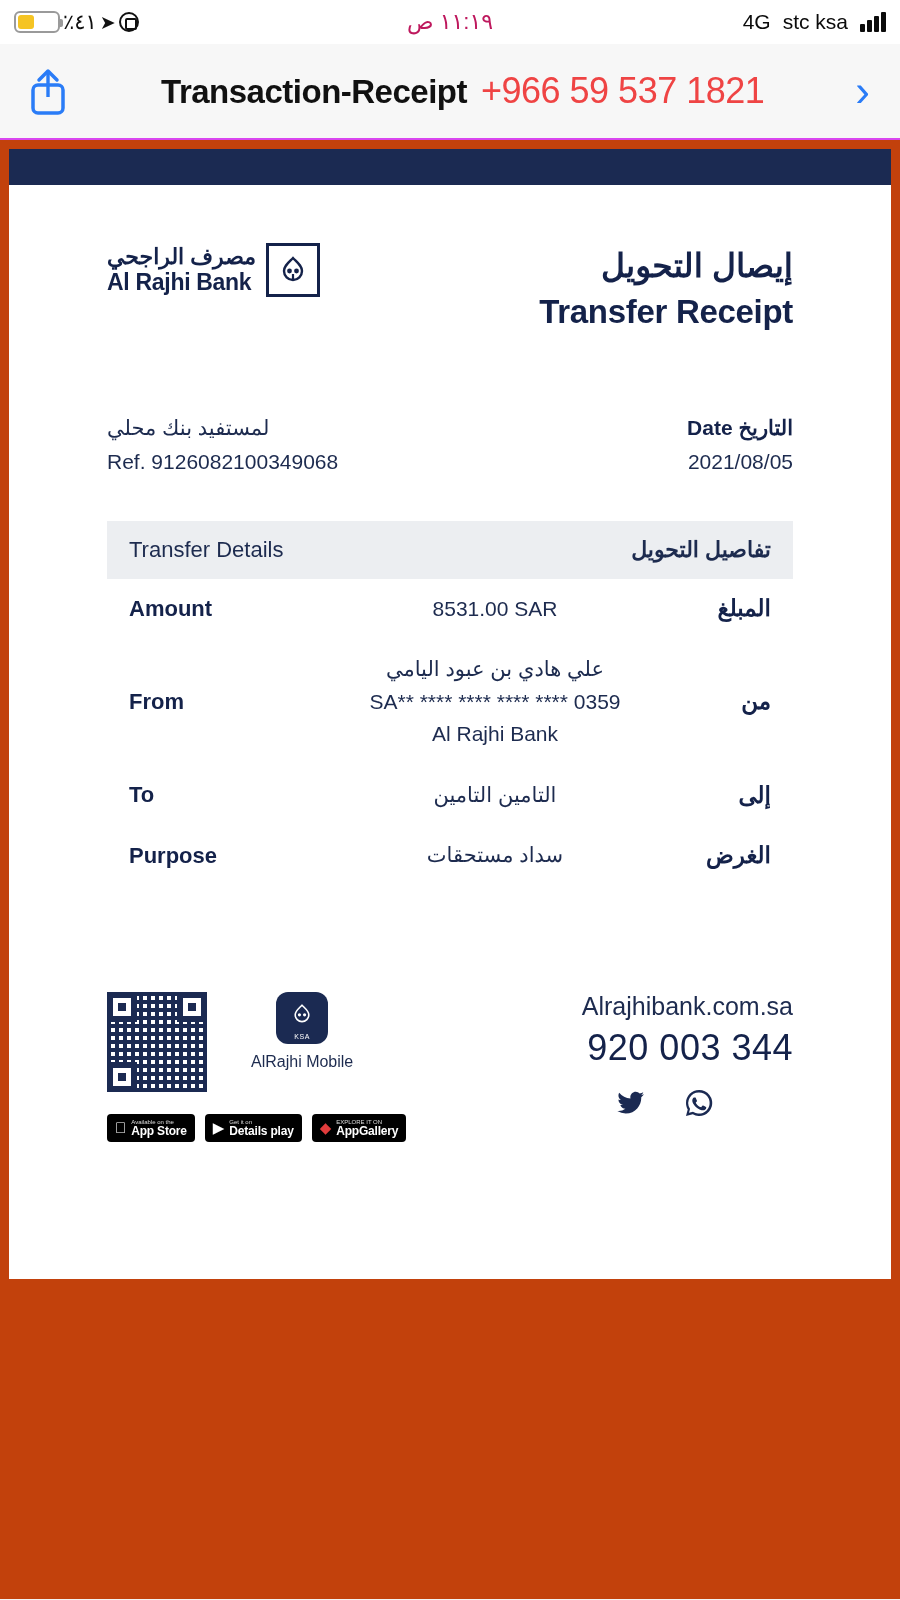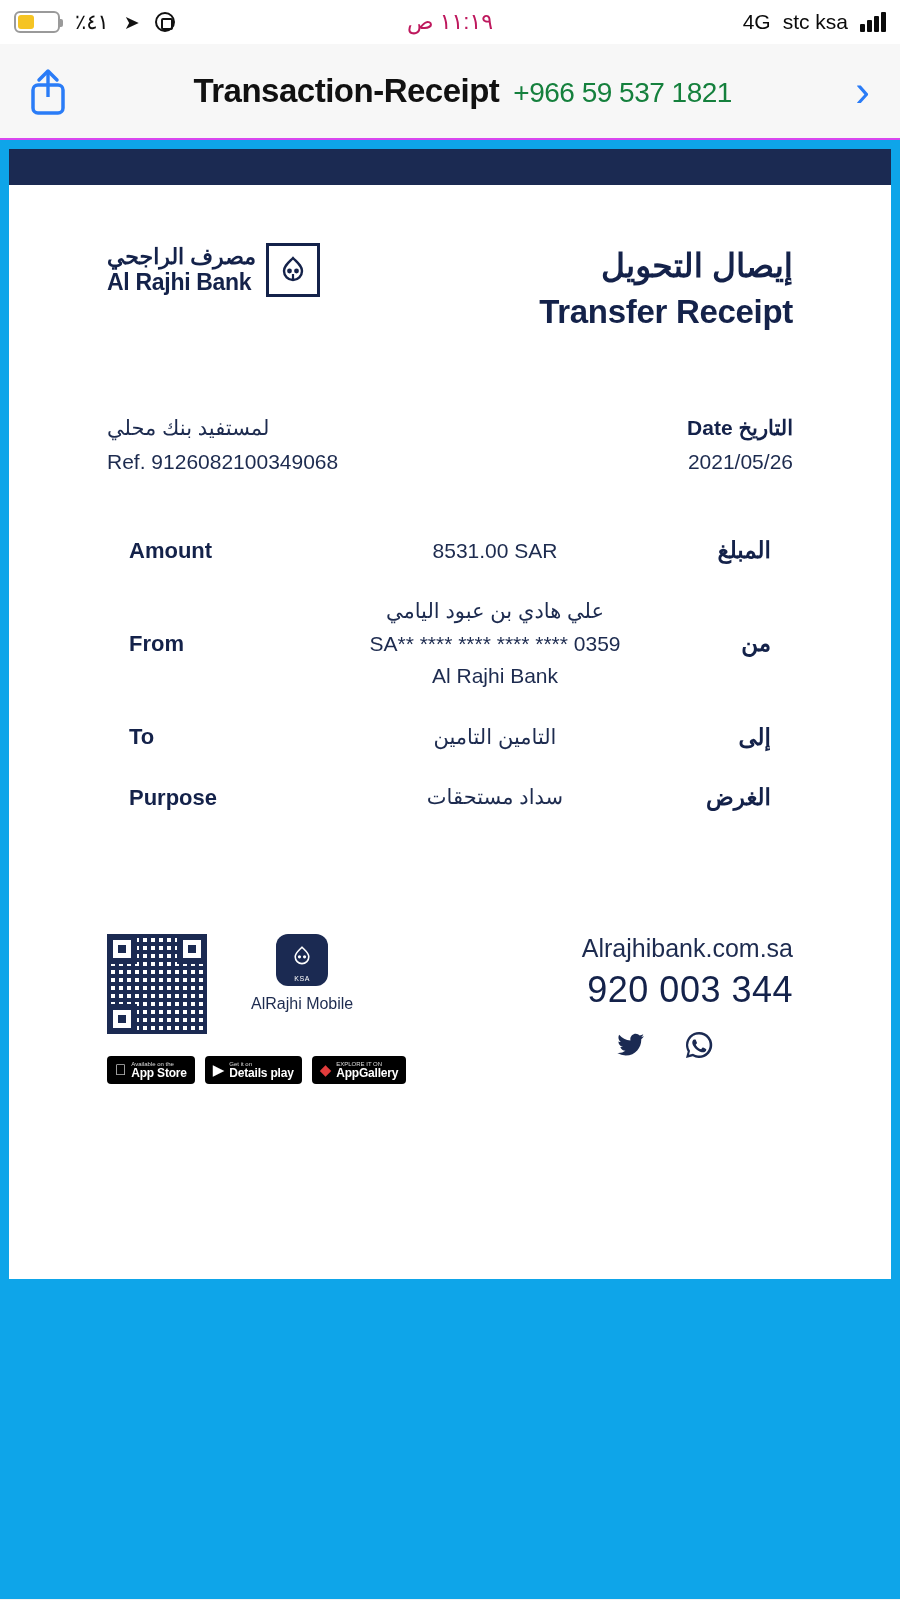--- a/index.html
+++ b/index.html
@@ -17,21 +17,21 @@
     height: 44px;
     background: #ffffff;
     display: flex;
     align-items: center;
     padding: 0 14px;
     position: relative;
   }
   .status-left {
     display: flex;
     align-items: center;
-    gap: 15px;
+    gap: 3px;
   }
   .battery {
     width: 46px; height: 22px;
     border: 2px solid #9a9a9a;
     border-radius: 6px;
     position: relative;
     display: flex;
     align-items: center;
     padding: 2px;
   }
@@ -128,36 +128,36 @@
     overflow: hidden;
     white-space: nowrap;
   }
   .nav-title {
     font-size: 33px;
     font-weight: bold;
     color: #111;
     letter-spacing: -0.5px;
   }
   .nav-phone {
-    font-size: 28px;
-    color: #15803d;
+    font-size: 36px;
+    color: #ef4444;
     letter-spacing: -0.5px;
   }
   .nav-chevron {
     color: #2a7cf7;
     font-size: 44px;
     font-weight: 300;
     line-height: 1;
     flex: 0 0 auto;
     padding-right: 4px;
   }
 
   
   .doc-scroll {
-    background: #0ea5e9;
+    background: #c2410c;
     height: calc(1600px - 44px - 97px);
     overflow: hidden;
   }
   .receipt {
     background: #ffffff;
     margin: 9px 9px 0 9px;
     width: 882px;
     min-height: 1130px;
     position: relative;
   }
@@ -473,25 +473,29 @@
       <div class="meta-row">
         <div class="meta-left">
           <div class="meta-beneficiary">لمستفيد بنك محلي</div>
           <div class="meta-ref">Ref. 9126082100349068</div>
         </div>
         <div class="meta-right">
           <div class="meta-date-label">
             <span>Date</span>
             <span>التاريخ</span>
           </div>
-          <div class="meta-date-value">2021/05/26</div>
+          <div class="meta-date-value">2021/08/05</div>
         </div>
       </div>
 
       <div class="details">
+        <div class="details-head">
+          <span class="details-head-en">Transfer Details</span>
+          <span class="details-head-ar">تفاصيل التحويل</span>
+        </div>
 
         <div class="detail-row">
           <span class="detail-en">Amount</span>
           <span class="detail-val">8531.00 SAR</span>
           <span class="detail-ar">المبلغ</span>
         </div>
 
         <div class="detail-row">
           <span class="detail-en">From</span>
           <span class="detail-val">

